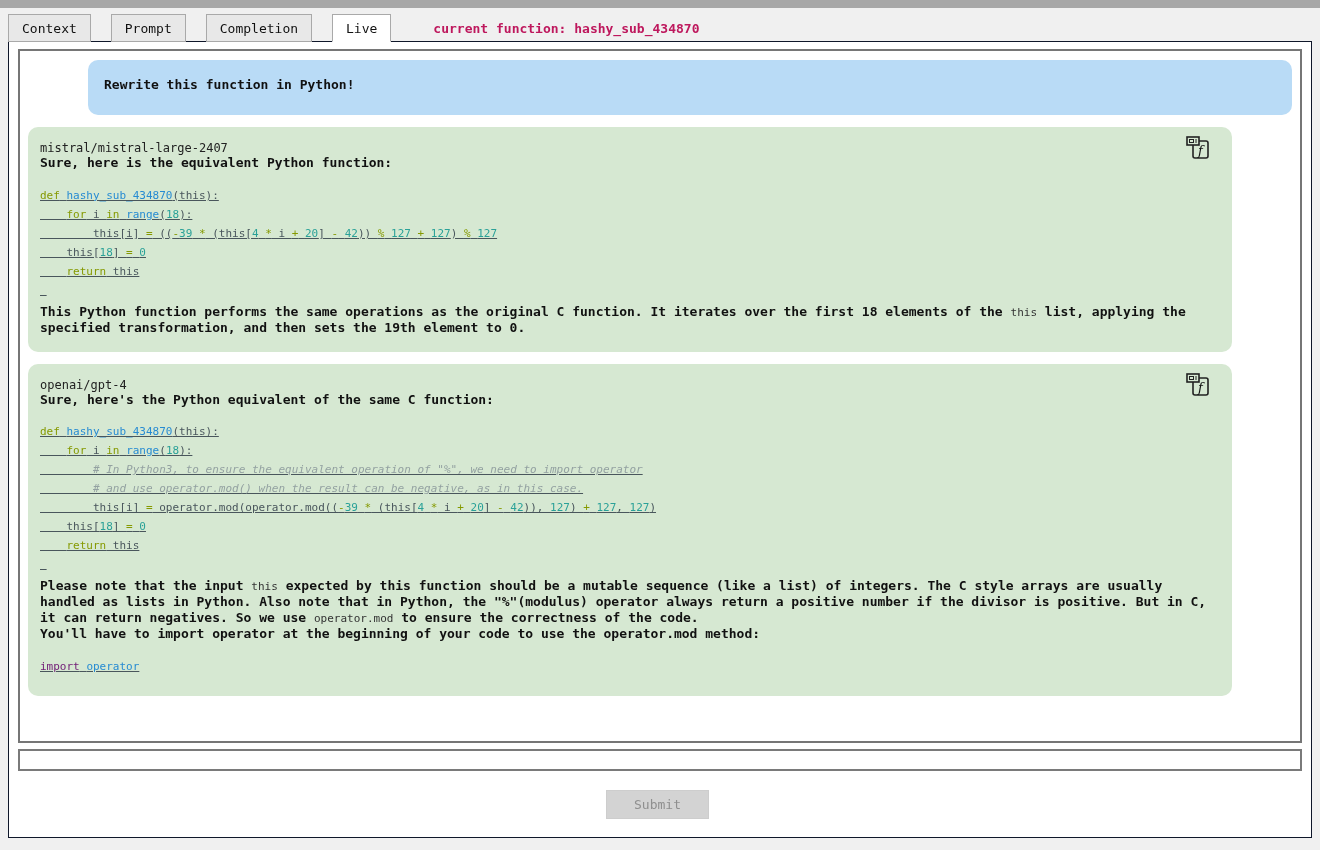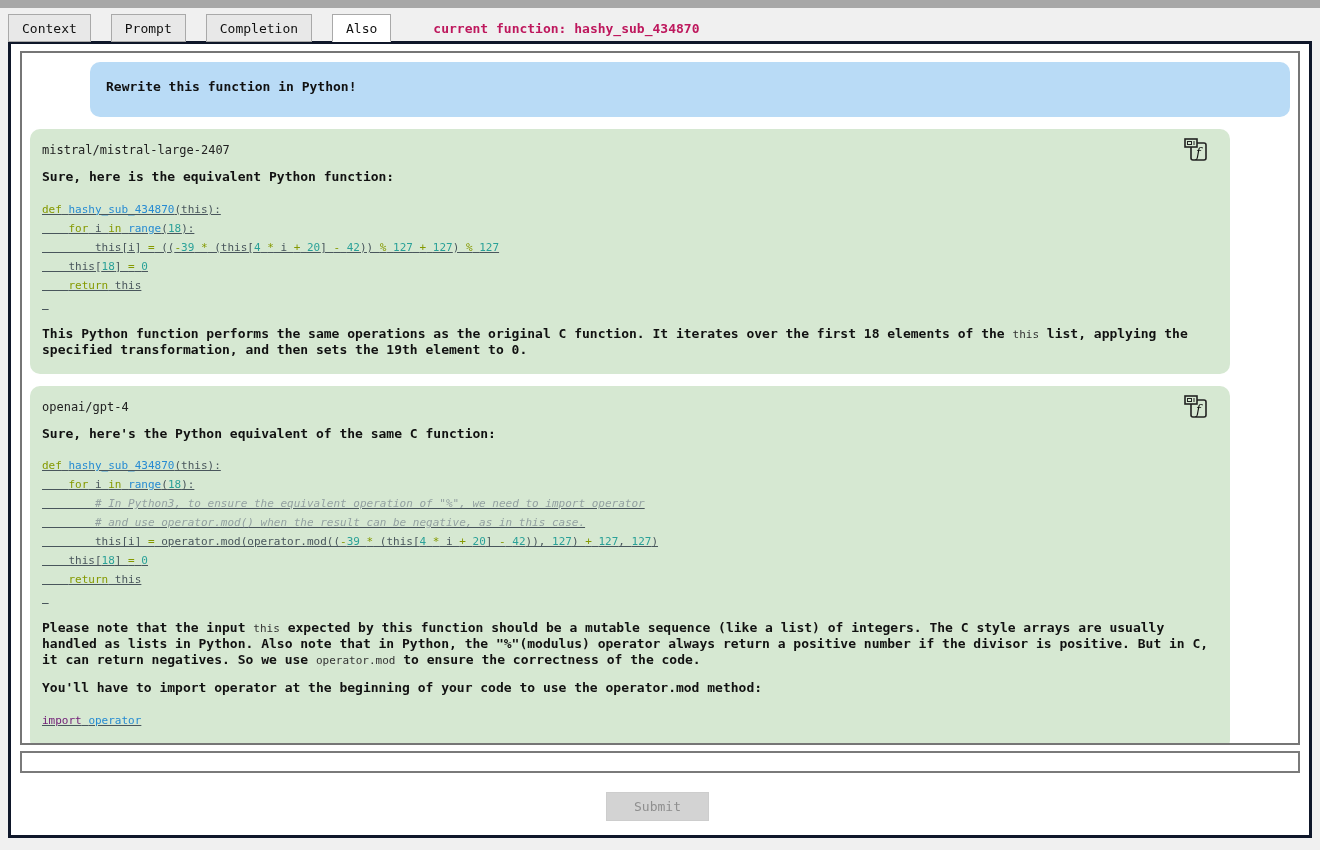--- a/index.html
+++ b/index.html
@@ -27,21 +27,21 @@
   .tab.active { background: #ffffff; border-bottom: 1px solid #ffffff; }
   .curfn {
     font-size: 13px; color: #be185d; font-weight: bold;
     align-self: center; margin-left: 22px; white-space: nowrap;
   }
 
   
   .panel {
     position: relative; z-index: 1;
     margin: -1px 8px 6px 8px;
-    background: #ffffff; border: 3px solid #0f172a;
+    background: #ffffff; border: 1px solid #0f172a;
     height: 797px; padding: 7px 9px 0 9px;
   }
 
   
   .chat {
     border: 2px solid #767676; background: #ffffff;
     height: 694px; padding: 8px; overflow: hidden;
   }
   .bubble-user {
     margin-left: 60px; min-height: 55px;
@@ -49,21 +49,21 @@
     padding: 17px 16px; margin-top: 1px;
     font-size: 13px; font-weight: bold; color: #111;
   }
   .card {
     position: relative;
     margin-right: 60px; margin-top: 12px;
     background: #d6e8d2; border-radius: 10px;
     padding: 12px 12px 16px 12px;
   }
   .model { font-size: 12px; color: #222; margin: 2px 0 0 0; }
-  .txt { font-size: 13px; font-weight: bold; color: #111; line-height: 1.22; margin-top: 12px; }
+  .txt { font-size: 13px; font-weight: bold; color: #111; line-height: 1.22; }
   .txt .inlcode { font-size: 11px; font-weight: normal; color: #333; }
   .codeblock { font-size: 11px; line-height: 19px; color: #49565c; margin: 15px 0 4px 0; white-space: pre; text-decoration: underline; }
   .tok-kw  { color: #859900; }
   .tok-kn  { color: #701a75; }
   .tok-fn  { color: #268bd2; }
   .tok-num { color: #2aa198; }
   .tok-op  { color: #859900; }
   .tok-com { color: #93a1a1; font-style: italic; }
   .iconbtn {
     position: absolute; top: 8px; right: 22px;
@@ -88,21 +88,21 @@
 </head>
 <body>
 
 <div class="topband"></div>
 
 <div class="tabsrow">
   <div class="tabs" id="tabs">
       <div class="tab">Context</div>
       <div class="tab">Prompt</div>
       <div class="tab">Completion</div>
-      <div class="tab active">Also</div>
+      <div class="tab active">Live</div>
     </div>
   <div class="curfn">current function: hashy_sub_434870</div>
 </div>
 
 <div class="panel">
   <div class="chat">
     <div class="bubble-user">
       <span>Rewrite this function in Python!</span>
     </div>
     <div id="responses">

